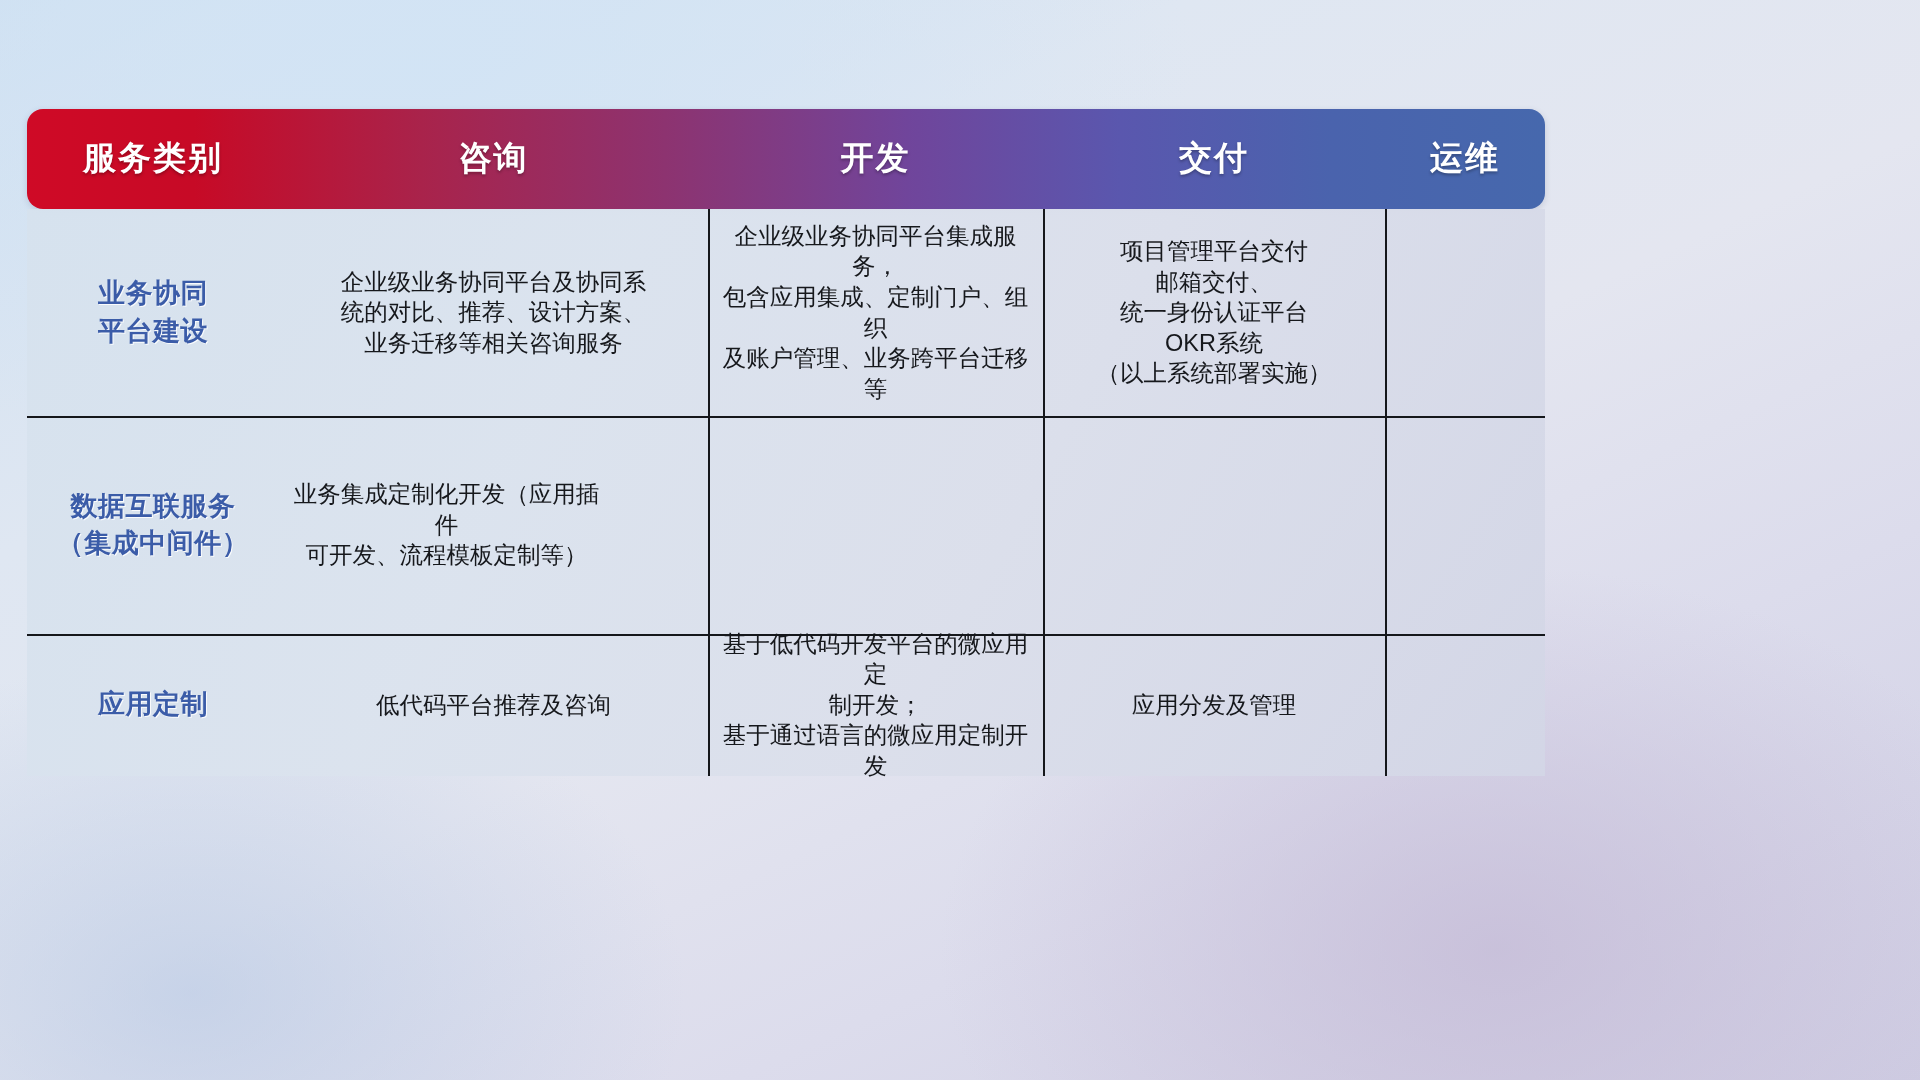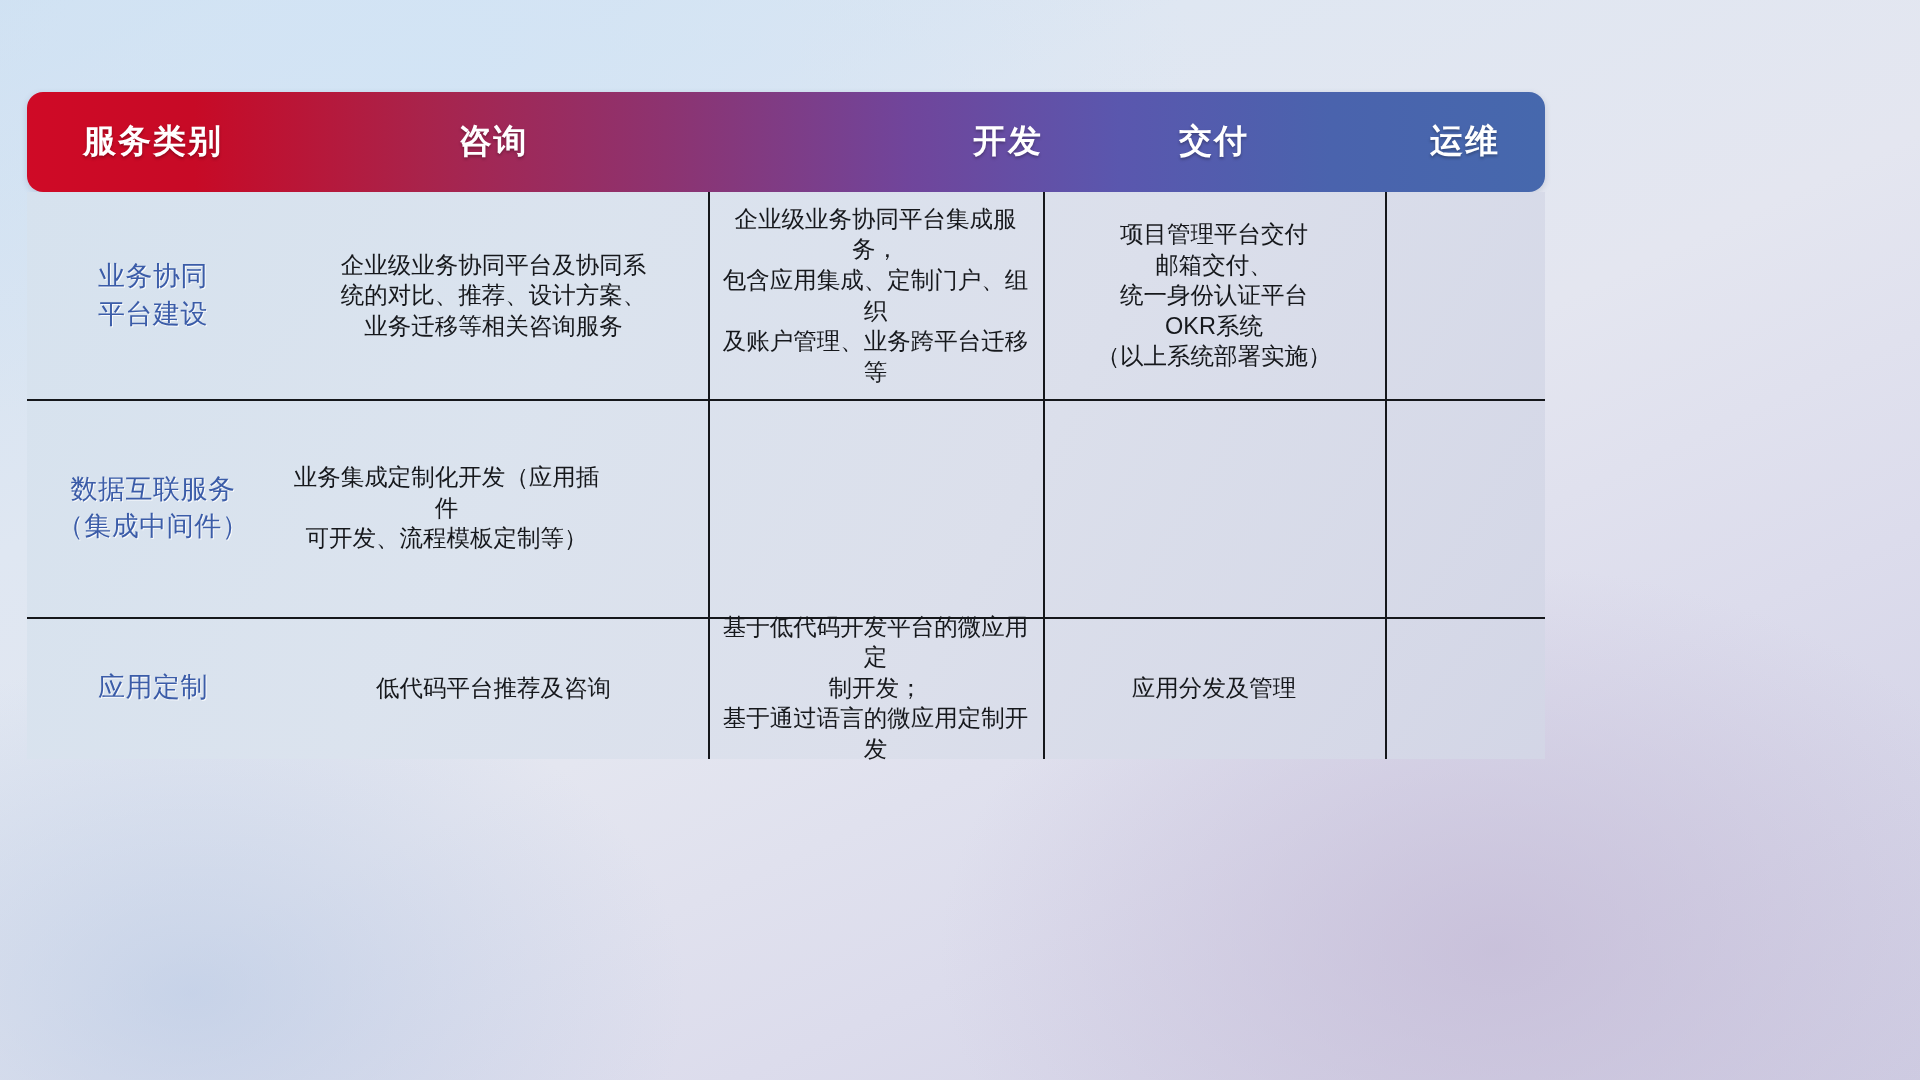--- a/index.html
+++ b/index.html
@@ -20,21 +20,21 @@
       radial-gradient(ellipse 760px 520px at 10% 92%, rgba(176,196,226,0.55) 0%, rgba(176,196,226,0) 65%),
       radial-gradient(ellipse 1100px 600px at 22% 6%, rgba(210,228,245,0.95) 0%, rgba(210,228,245,0) 70%),
       linear-gradient(155deg, #cfe0f1 0%, #dfe7f2 28%, #e4e6f0 52%, #dcdcec 72%, #cfcde3 100%);
     overflow: hidden;
   }
 
   
   #table-wrap {
     position: absolute;
     left: 27px;
-    top: 92px;
+    top: 109px;
     width: 1518px;
     height: 667px;
   }
 
   
   #header-row {
     position: relative;
     display: flex;
     height: 100px;
     border-radius: 16px;
@@ -59,21 +59,21 @@
     font-size: 33px;
     font-weight: 700;
     letter-spacing: 2px;
     text-shadow: 0 2px 3px rgba(0,0,0,0.28);
     padding-bottom: 2px;
   }
 
   
   .c1 { width: 252px; }
   .c2 { width: 429px; }
-  .c3 { width: 335px; justify-content: flex-end; }
+  .c3 { width: 335px; }
   .c4 { width: 342px; }
   .c5 { width: 160px; flex: 1; }
 
   
   #body-panel {
     position: relative;
     height: 567px;
     background:
       linear-gradient(118deg,
         rgba(214,226,238,0.96) 0%,
@@ -98,21 +98,21 @@
     padding: 4px 14px;
     font-size: 23.5px;
     line-height: 1.30;
     color: #16181c;
     white-space: pre-line;
   }
 
   .rowlabel {
     color: #3b5ca8;
     font-size: 27px;
-    font-weight: 400;
+    font-weight: 700;
     line-height: 1.38;
     letter-spacing: 0.5px;
     text-shadow: 1px 1px 0 rgba(255,255,255,0.85);
   }
 
   
   .vline {
     position: absolute;
     top: 0;
     width: 2px;

